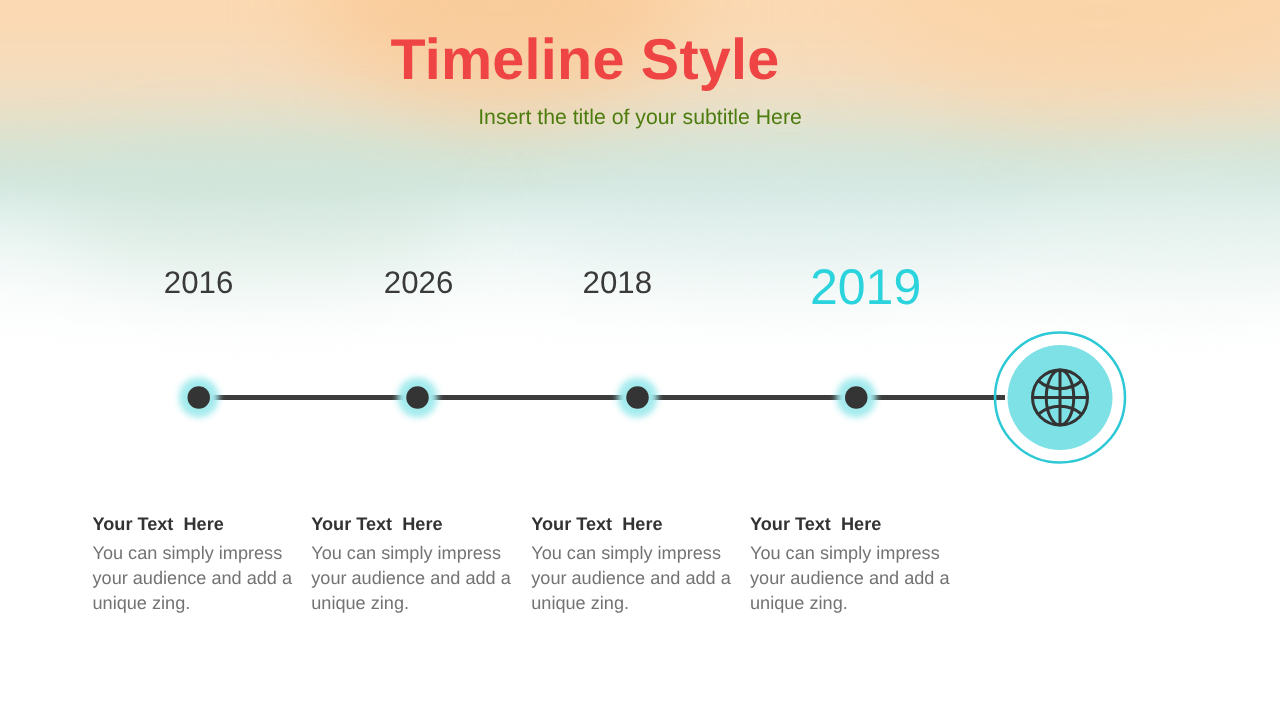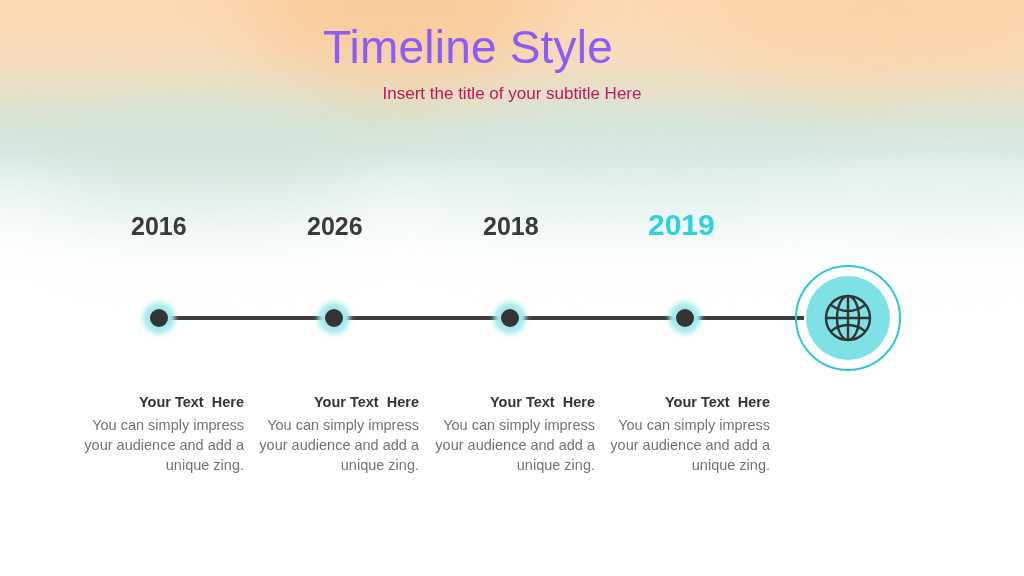--- a/index.html
+++ b/index.html
@@ -88,34 +88,34 @@
   }
 
   
   .title {
     position: absolute;
     left: 0;
     top: 22px;
     width: 936px;
     text-align: center;
     font-size: 46px;
-    font-weight: 400;
-    color: #8b5cf6;
+    font-weight: 700;
+    color: #ef4444;
     letter-spacing: 0.2px;
     line-height: 1.12;
   }
   .subtitle {
     position: absolute;
     left: 0;
     top: 84px;
     width: 1024px;
     text-align: center;
     font-size: 17px;
     font-weight: 400;
-    color: #be185d;
+    color: #4d7c0f;
   }
 
   
   .timeline {
     position: absolute;
     left: 0;
     top: 0;
     width: 1024px;
     height: 576px;
   }
@@ -152,35 +152,35 @@
     width: 18px;
     height: 18px;
     border-radius: 50%;
     background: #343434;
   }
 
   .year {
     position: absolute;
     top: 212px;
     font-size: 25px;
-    font-weight: 700;
+    font-weight: 400;
     color: #3a3a3a;
     white-space: nowrap;
   }
   .year.accent {
-    font-size: 30px;
+    font-size: 40px;
     color: #2bd4dd;
     top: 208px;
   }
 
   .block {
     position: absolute;
-    top: 394px;
+    top: 412px;
     width: 170px;
-    text-align: right;
+    text-align: left;
   }
   .block-title {
     font-size: 14.5px;
     font-weight: 700;
     color: #333333;
     margin-bottom: 5px;
     white-space: pre;
   }
   .block-body {
     font-size: 14.5px;
@@ -239,21 +239,21 @@
 
   <div class="title">Timeline Style</div>
   <div class="subtitle">Insert the title of your subtitle Here</div>
 
   <div class="timeline">
 
     <div class="axis-line"></div>
 
     <div class="year" style="left:131px;">2016</div>
     <div class="year" style="left:307px;">2026</div>
-    <div class="year" style="left:483px;text-align:center;">2018</div>
+    <div class="year" style="left:466px;text-align:center;">2018</div>
     <div class="year accent" style="left:648px;">2019</div>
 
     <div class="node" style="left:159px;">
       <div class="node-halo"></div>
       <div class="node-dot"></div>
     </div>
     <div class="node" style="left:334px;">
       <div class="node-halo"></div>
       <div class="node-dot"></div>
     </div>

